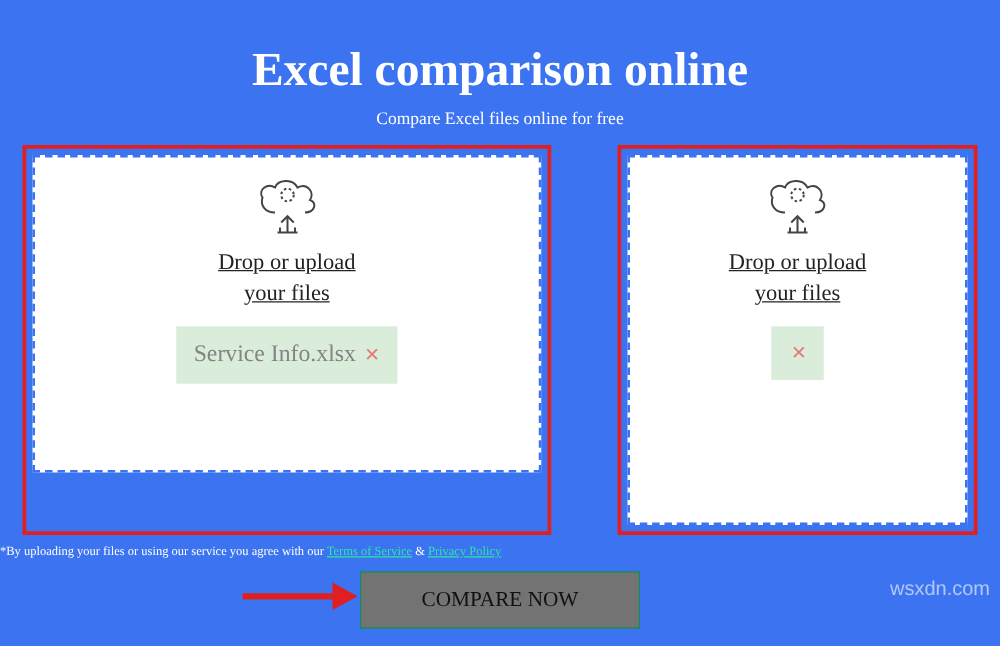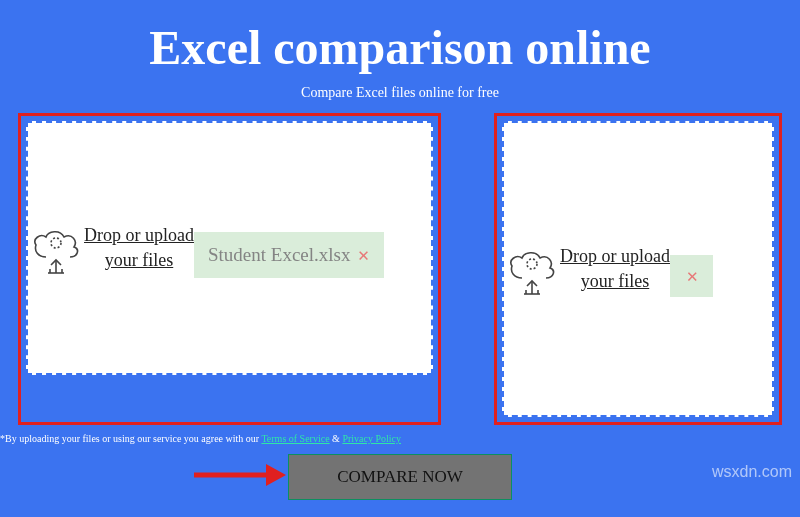--- a/index.html
+++ b/index.html
@@ -7,23 +7,23 @@
       width: 800px;
       height: 517px;
       background: #3B73F0;
       font-family: Georgia, 'Times New Roman', serif;
       color: #fff;
       position: relative;
       overflow: hidden;
     }
     .page-title {
       text-align: center;
-      font-size: 48px;
+      font-size: 38px;
       font-weight: bold;
-      padding-top: 20px;
+      padding-top: 34px;
       padding-bottom: 10px;
     }
     .subtitle {
       text-align: center;
       font-size: 14px;
       padding-bottom: 12px;
     }
     .drop-row {
       display: flex;
       justify-content: space-between;
@@ -36,21 +36,21 @@
     }
     .drop-wrap.left { width: 423px; }
     .drop-wrap.left .dropzone { height: 254px; }
     .drop-wrap.right { width: 288px; }
     .drop-wrap.right .dropzone { height: 296px; }
     .dropzone {
       margin: 5px;
       background: #fff;
       border: 2px dashed #3B73F0;
       display: flex;
-      flex-direction: row;
+      flex-direction: column;
       align-items: center;
       padding-top: 14px;
       color: #222;
     }
     .upload-icon { color: #444; margin-bottom: 0; }
     .drop-label {
       font-size: 18px;
       text-decoration: underline;
       text-align: center;
       line-height: 1.4;
@@ -137,21 +137,21 @@
           <line x1="20" y1="46" x2="36" y2="46"></line>
           <line x1="22" y1="42" x2="22" y2="46"></line>
           <line x1="34" y1="42" x2="34" y2="46"></line>
         </svg>
       </span>
       <div class="drop-label">
         <span>Drop or upload</span><br>
         <span>your files</span>
       </div>
       <div class="file-chip">
-        <span>Student Excel.xlsx</span>
+        <span>Service Info.xlsx</span>
         <span class="remove-x">✕</span>
       </div>
     </div>
   </div>
 
   <div class="drop-wrap right">
     <div class="dropzone">
       <span class="upload-icon">
         <svg width="56" height="52" viewBox="0 0 56 52" fill="none" stroke="#444" stroke-width="1.6">
           <path d="M18 30 C10 30 6 24 8 18 C4 12 12 6 18 10 C20 4 32 2 36 10 C44 6 50 14 46 20 C52 22 50 30 42 30"></path>

